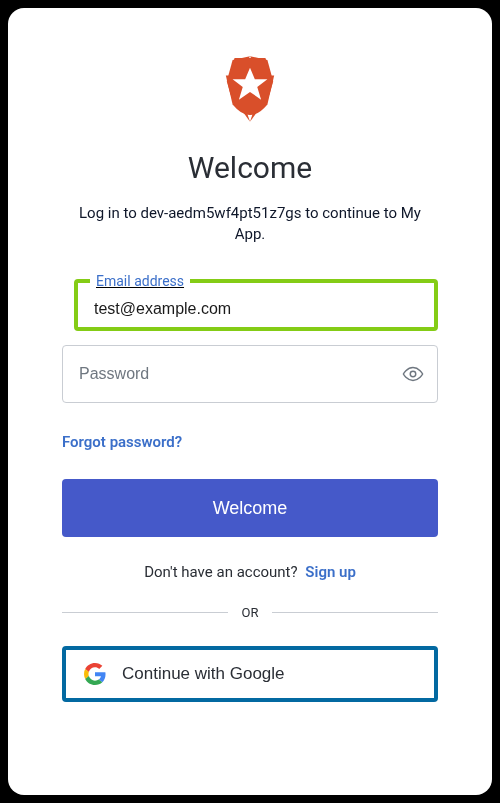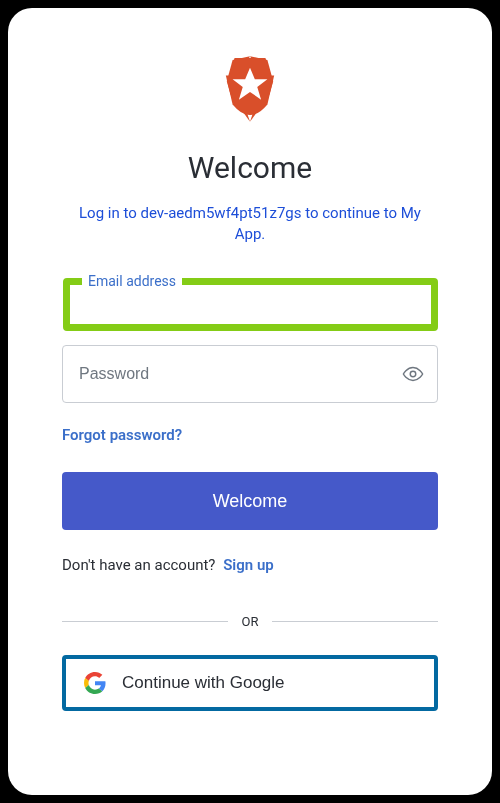--- a/index.html
+++ b/index.html
@@ -11,21 +11,21 @@
       width: 500px;
       height: 803px;
       background: #000;
       font-family: -apple-system, BlinkMacSystemFont, "Segoe UI", Roboto, Helvetica, Arial, sans-serif;
       display: flex;
       align-items: center;
       justify-content: center;
     }
     .card {
       background: #fff;
-      border-radius: 24px;
+      border-radius: 16px;
       width: 484px;
       height: 787px;
       padding: 48px 54px 40px 54px;
     }
     .logo-wrap {
       display: flex;
       justify-content: center;
       margin-bottom: 28px;
     }
     .logo {
@@ -35,40 +35,40 @@
     .title {
       text-align: center;
       font-size: 30px;
       font-weight: 400;
       color: #2a2e35;
       margin-bottom: 18px;
     }
     .subtitle {
       text-align: center;
       font-size: 15px;
-      color: #1d4ed8;
+      color: #0f172a;
       line-height: 1.4;
       margin-bottom: 28px;
     }
     .input-normal {
       width: 100%;
       height: 58px;
       border: 1px solid #c9cdd3;
       border-radius: 4px;
       padding: 0 48px 0 16px;
       font-size: 16px;
       color: #1a1a1a;
       outline: none;
     }
     .input-normal::placeholder {
       color: #6f7780;
     }
     .password-wrap {
       position: relative;
-      margin-bottom: 22px;
+      margin-bottom: 29px;
     }
     .eye-icon {
       position: absolute;
       right: 14px;
       top: 50%;
       transform: translateY(-50%);
       width: 22px;
       height: 22px;
       cursor: pointer;
       color: #6f7780;
@@ -88,24 +88,24 @@
       height: 58px;
       background: #4559c9;
       color: #fff;
       border: none;
       border-radius: 4px;
       font-size: 18px;
       cursor: pointer;
       margin-bottom: 26px;
     }
     .signup-row {
-      text-align: left;
+      text-align: center;
       font-size: 15px;
       color: #2a2e35;
-      margin-bottom: 40px;
+      margin-bottom: 24px;
     }
     .signup-link {
       color: #3b6fc9;
       font-weight: 600;
       text-decoration: none;
       cursor: pointer;
       margin-left: 4px;
     }
     .divider {
       display: flex;
@@ -135,26 +135,27 @@
       cursor: pointer;
       font-size: 17px;
       color: #2a2e35;
     }
     .g-icon {
       width: 22px;
       height: 22px;
       margin-right: 16px;
     }
     fieldset.focused-field {
-      border: 7px solid #84cc16;
+      border: 4px solid #84cc16;
       border-radius: 4px;
       padding: 0;
-      margin: 0 0 14px 1px;
+      margin: 0 0 14px 12px;
       position: relative;
       height: 58px;
+      text-decoration: underline;
     }
     fieldset.focused-field legend {
       margin-left: 12px;
       padding: 0 6px;
       font-size: 14px;
       color: #3b6fc9;
     }
     fieldset.focused-field input {
       border: none;
       outline: none;
@@ -183,20 +184,21 @@
       <path fill="#d94f2a" d="M8 22 L52 22 L46 50 Q30 70 14 50 Z"></path>
       <path fill="#fff" d="M30 12 L35 24 L48 24 L37.5 32 L41.5 45 L30 37 L18.5 45 L22.5 32 L12 24 L25 24 Z"></path>
     </svg>
   </div>
 
   <h1 class="title">Welcome</h1>
   <p class="subtitle">Log in to dev-aedm5wf4pt51z7gs to continue to My App.</p>
 
   <fieldset class="focused-field">
     <legend>Email address</legend>
+    <input type="text" value="test@example.com" style="">
   </fieldset>
 
   <div class="password-wrap">
     <input type="password" class="input-normal" placeholder="Password" style="">
     <svg class="eye-icon" viewBox="0 0 24 24" fill="none" stroke="currentColor" stroke-width="1.6">
       <path d="M1.5 12s3.8-7 10.5-7 10.5 7 10.5 7-3.8 7-10.5 7S1.5 12 1.5 12z"></path>
       <circle cx="12" cy="12" r="3"></circle>
     </svg>
   </div>
 

